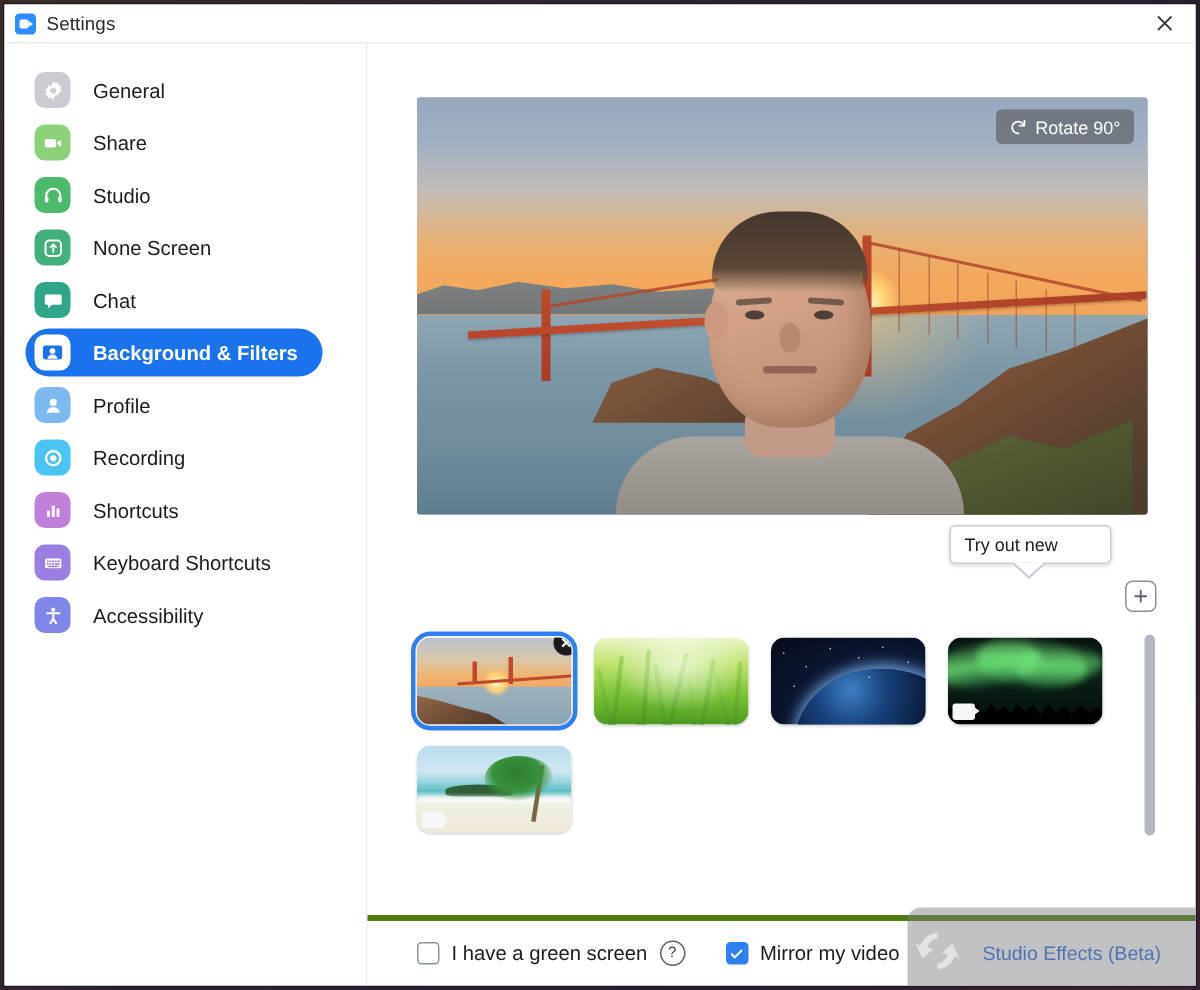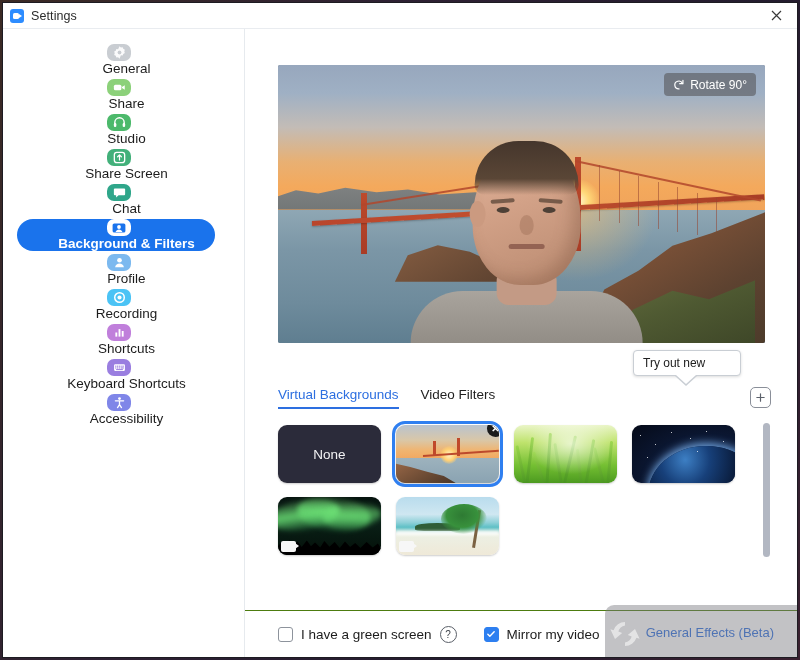--- a/index.html
+++ b/index.html
@@ -114,21 +114,20 @@
     box-sizing: border-box;
   }
   .nav-item {
     display: flex;
     align-items: center;
     height: 32px;
     margin: 3px 29px 3px 14px;
     padding-left: 6px;
     border-radius: 16px;
     cursor: default;
-    flex-direction: column;
   }
   .nav-item.active {
     background: #1a73ec;
   }
   .nav-label {
     font-size: 13.5px;
     color: #1c1c1c;
     margin-left: 15px;
     white-space: nowrap;
   }
@@ -628,21 +627,21 @@
     border-radius: 4px;
     background: #b2b7c2;
     cursor: default;
   }
 
   
   .footer {
     position: absolute;
     left: 0; right: 0; bottom: 0;
     height: 47px;
-    border-top: 1px solid #4d7c0f;
+    border-top: 4px solid #4d7c0f;
     display: flex;
     padding-left: 33px;
     box-sizing: border-box;
   }
   .check-row { display: flex; align-items: center; }
   .cbox {
     width: 15px;
     height: 15px;
     border: 1px solid #8d939c;
     border-radius: 3px;
@@ -771,21 +770,21 @@
           <div class="nav-label">Studio</div>
         </div>
 
         <div class="nav-item">
           <div class="nav-icon" style="background:#42b07a">
             <svg width="15" height="15" viewBox="0 0 16 16">
               <rect x="2.5" y="2.5" width="11" height="11" rx="2.6" fill="none" stroke="#fff" stroke-width="1.4"></rect>
               <path d="M8 10.6V5.6M8 5.2l-2 2M8 5.2l2 2" stroke="#fff" stroke-width="1.3" fill="none" stroke-linecap="round"></path>
             </svg>
           </div>
-          <div class="nav-label">Share Screen</div>
+          <div class="nav-label">None Screen</div>
         </div>
 
         <div class="nav-item">
           <div class="nav-icon" style="background:#2fa68a">
             <svg width="15" height="15" viewBox="0 0 16 16">
               <path d="M3 3.6h10a1 1 0 011 1v5.2a1 1 0 01-1 1H7L4.4 13.4v-2.6H3a1 1 0 01-1-1V4.6a1 1 0 011-1z" fill="#fff"></path>
             </svg>
           </div>
           <div class="nav-label">Chat</div>
         </div>
@@ -915,44 +914,31 @@
             <span>Rotate 90°</span>
           </div>
         </div>
 
         <div class="tooltip">
           <span>Try out new</span>
         </div>
         <div class="tooltip-tail"></div>
         <div class="tooltip-tail-in"></div>
 
-        <div class="tabs">
-          <div class="tab active">
-            <span>Virtual Backgrounds</span>
-          </div>
-          <div class="tab">
-            <span>Video Filters</span>
-          </div>
-        </div>
 
         <div class="add-btn">
           <span>
             <svg width="11" height="11" viewBox="0 0 12 12">
               <path d="M6 2v8M2 6h8" stroke="#5c616b" stroke-width="1.3" stroke-linecap="round"></path>
             </svg>
           </span>
         </div>
 
         <div class="thumbs">
 
-          <div class="thumb-wrap">
-            <div class="thumb thumb-none">
-              <span>None</span>
-            </div>
-          </div>
 
           <div class="thumb-wrap">
             <div class="thumb selected">
               <div class="art-bridge">
                 <div class="bsun"></div>
                 <div class="btower" style="left:36%;top:28%;height:26%;"></div>
                 <div class="btower" style="left:59%;top:22%;height:32%;"></div>
                 <div class="bdeck"></div>
                 <div class="bcliff"></div>
               </div>
@@ -1037,21 +1023,21 @@
 
           <div class="check-row">
             <div class="cbox on">
               <svg width="10" height="10" viewBox="0 0 12 12">
                 <path d="M2.2 6.2l2.4 2.5L9.8 3.4" stroke="#fff" stroke-width="1.7" fill="none" stroke-linecap="round" stroke-linejoin="round"></path>
               </svg>
             </div>
             <div class="check-label">Mirror my video</div>
           </div>
 
-          <div class="studio-link">General Effects (Beta)</div>
+          <div class="studio-link">Studio Effects (Beta)</div>
         </div>
 
         <div class="watermark">
           <div class="wm-logo">
             <svg width="34" height="34" viewBox="0 0 34 34">
               <path d="M17 5a12 12 0 00-11.4 8.3l-3.2-1.1L7 22l7.2-6.1-3.9-1.4A8.4 8.4 0 0117 8.6z" fill="#fff"></path>
               <path d="M17 29a12 12 0 0011.4-8.3l3.2 1.1L27 12l-7.2 6.1 3.9 1.4A8.4 8.4 0 0117 25.4z" fill="#fff"></path>
             </svg>
           </div>
         </div>

